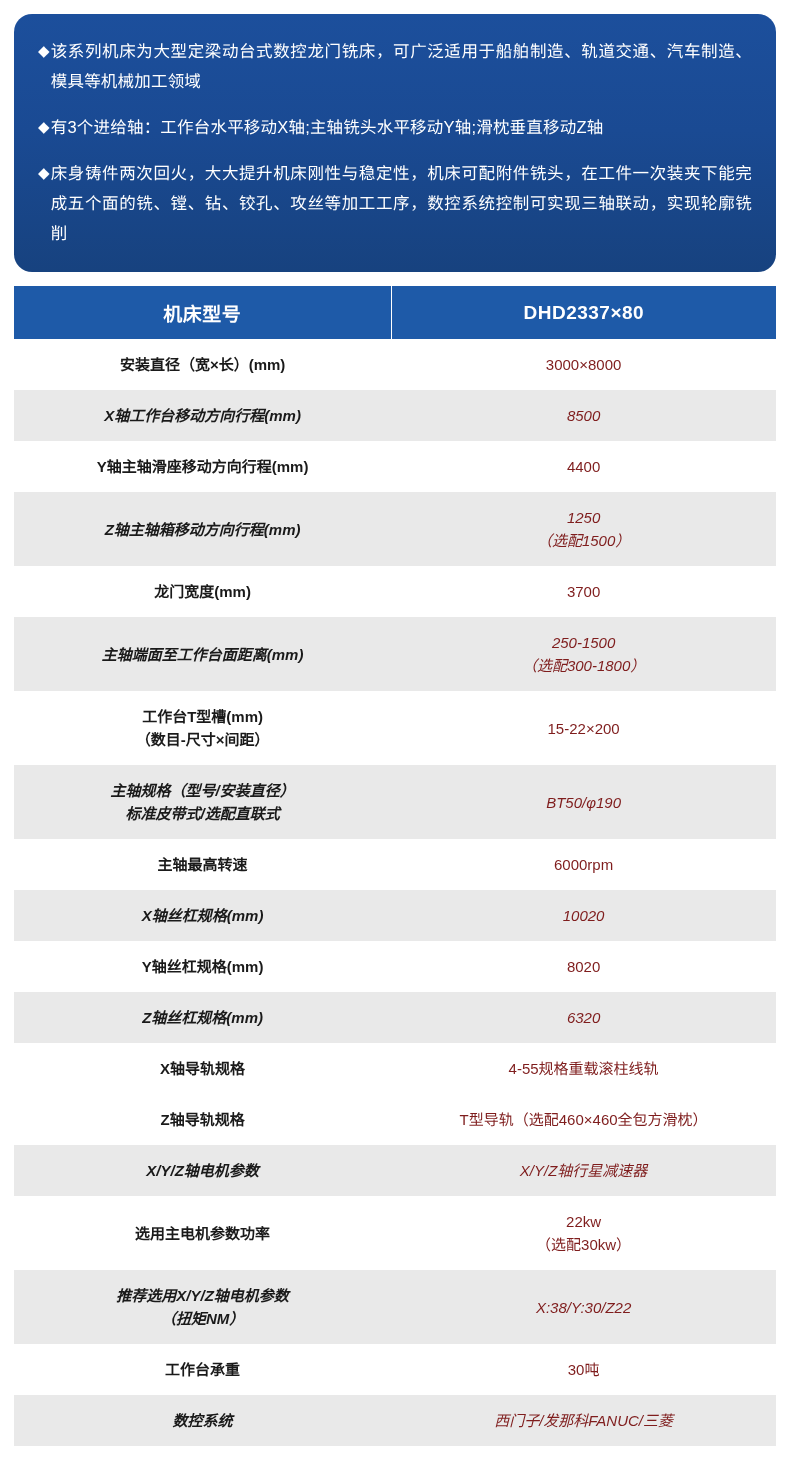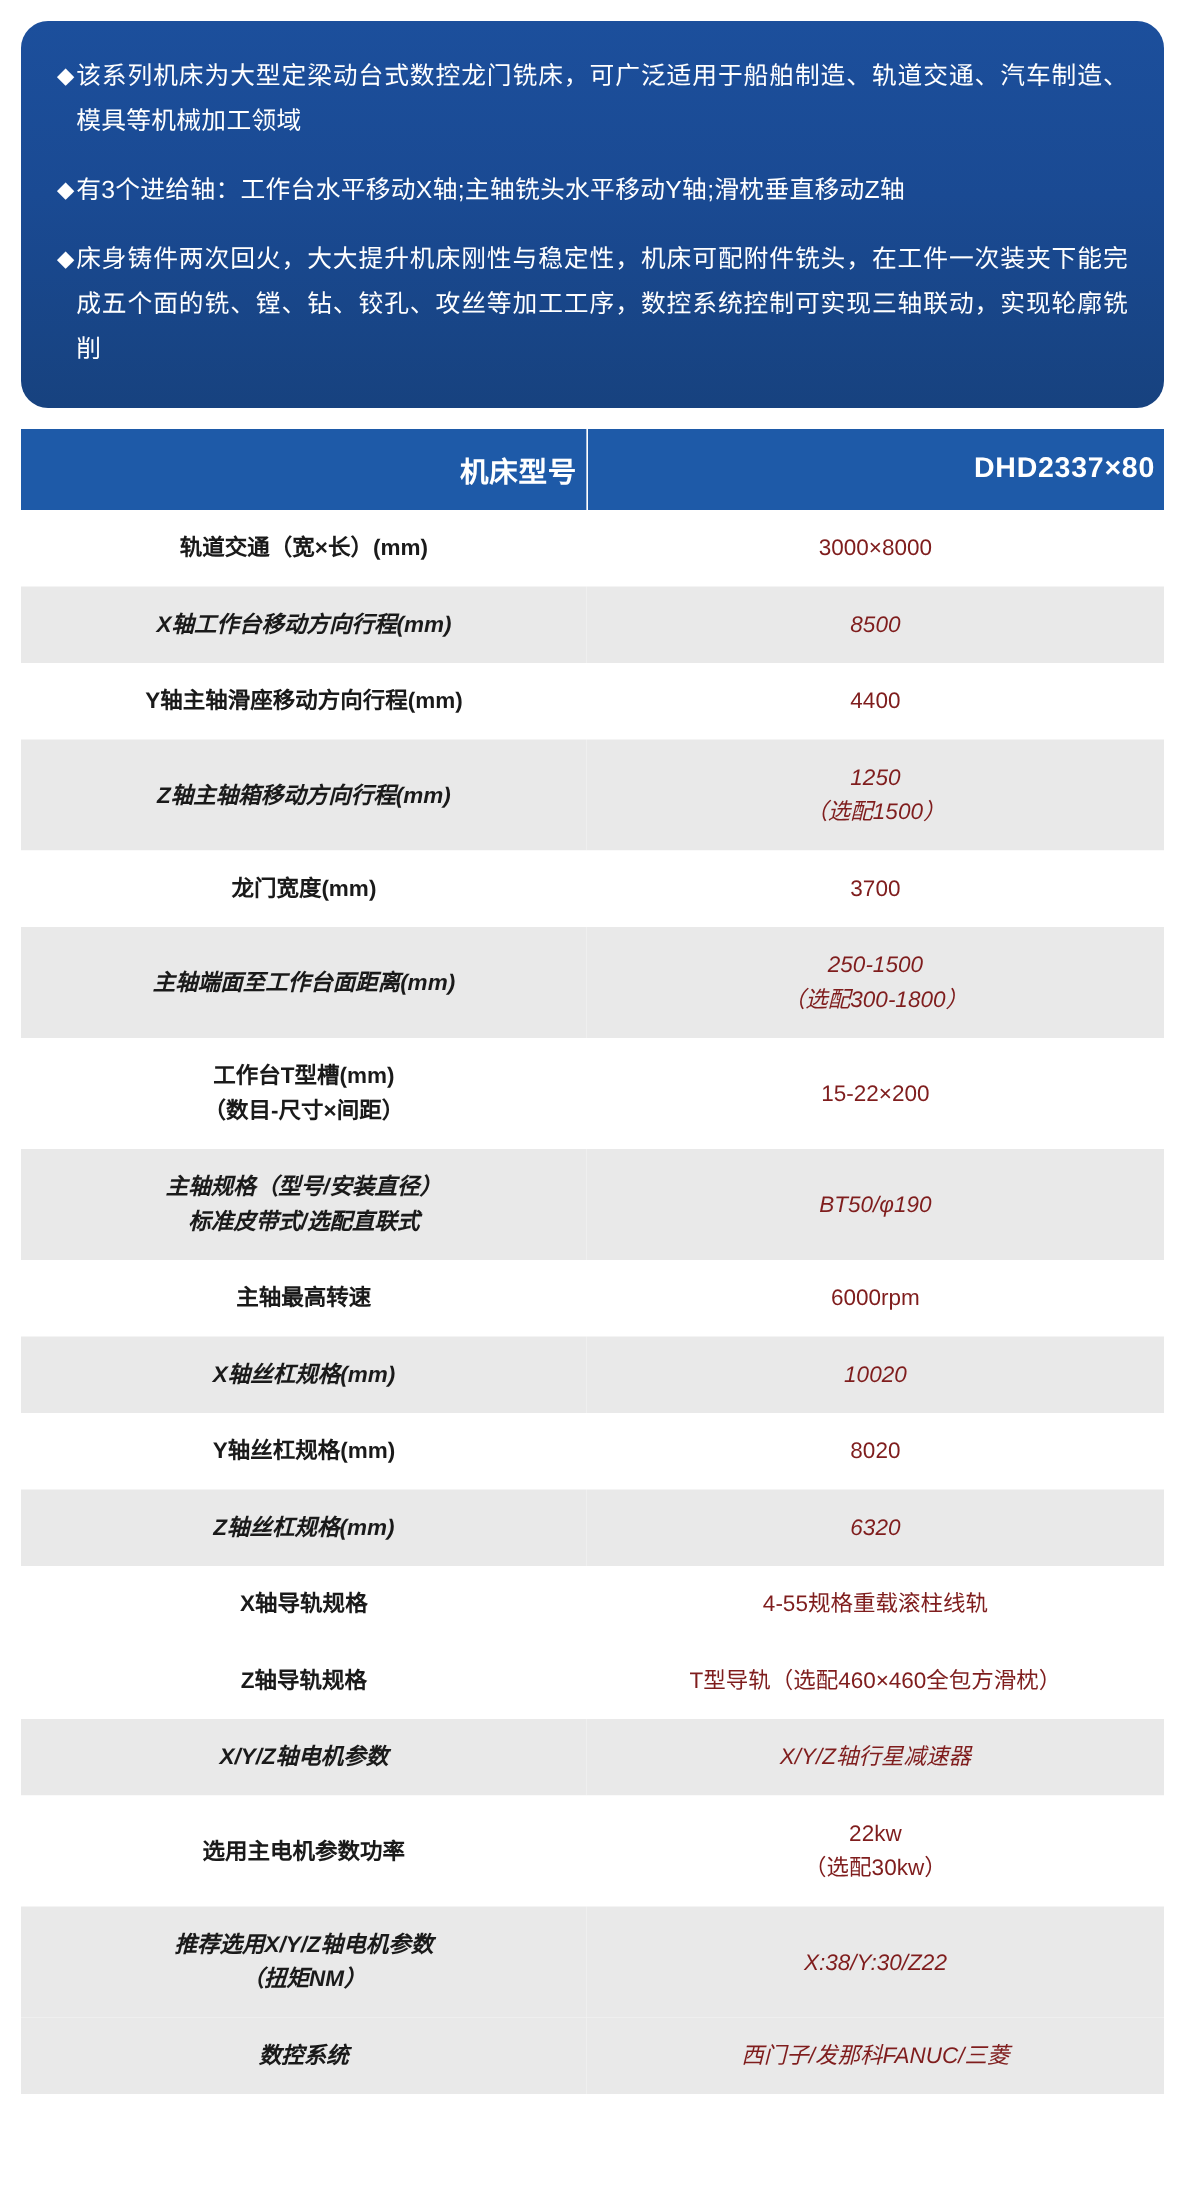--- a/index.html
+++ b/index.html
@@ -55,21 +55,21 @@
   }
   .spec-table col.c1 { width: 49.5%; }
   .spec-table col.c2 { width: 50.5%; }
 
   .spec-table thead th {
     background: #1e5aa8;
     color: #ffffff;
     font-size: 19px;
     font-weight: bold;
     padding: 13px 6px;
-    text-align: right;
+    text-align: center;
     letter-spacing: 0.5px;
   }
   .spec-table thead th.th-left {
     border-right: 1px solid #ffffff;
   }
 
   .spec-table tbody td {
     text-align: center;
     vertical-align: middle;
     padding: 14px 8px;
@@ -118,21 +118,21 @@
       </colgroup>
     <thead>
       <tr>
         <th class="th-left">机床型号</th>
         <th>DHD2337×80</th>
       </tr>
     </thead>
     <tbody>
         <tr class="odd">
           <td class="label">
-            <span class="val-line">轨道交通（宽×长）(mm)</span>
+            <span class="val-line">安装直径（宽×长）(mm)</span>
           </td>
           <td class="value">
             <span class="val-line">3000×8000</span>
           </td>
         </tr>
         <tr class="even">
           <td class="label">
             <span class="val-line">X轴工作台移动方向行程(mm)</span>
           </td>
           <td class="value">
@@ -258,20 +258,28 @@
         </tr>
         <tr class="even">
           <td class="label">
             <span class="val-line">推荐选用X/Y/Z轴电机参数</span>
             <span class="val-line">（扭矩NM）</span>
           </td>
           <td class="value">
             <span class="val-line">X:38/Y:30/Z22</span>
           </td>
         </tr>
+        <tr class="odd">
+          <td class="label">
+            <span class="val-line">工作台承重</span>
+          </td>
+          <td class="value">
+            <span class="val-line">30吨</span>
+          </td>
+        </tr>
         <tr class="even">
           <td class="label">
             <span class="val-line">数控系统</span>
           </td>
           <td class="value">
             <span class="val-line">西门子/发那科FANUC/三菱</span>
           </td>
         </tr>
       </tbody>
   </table>

